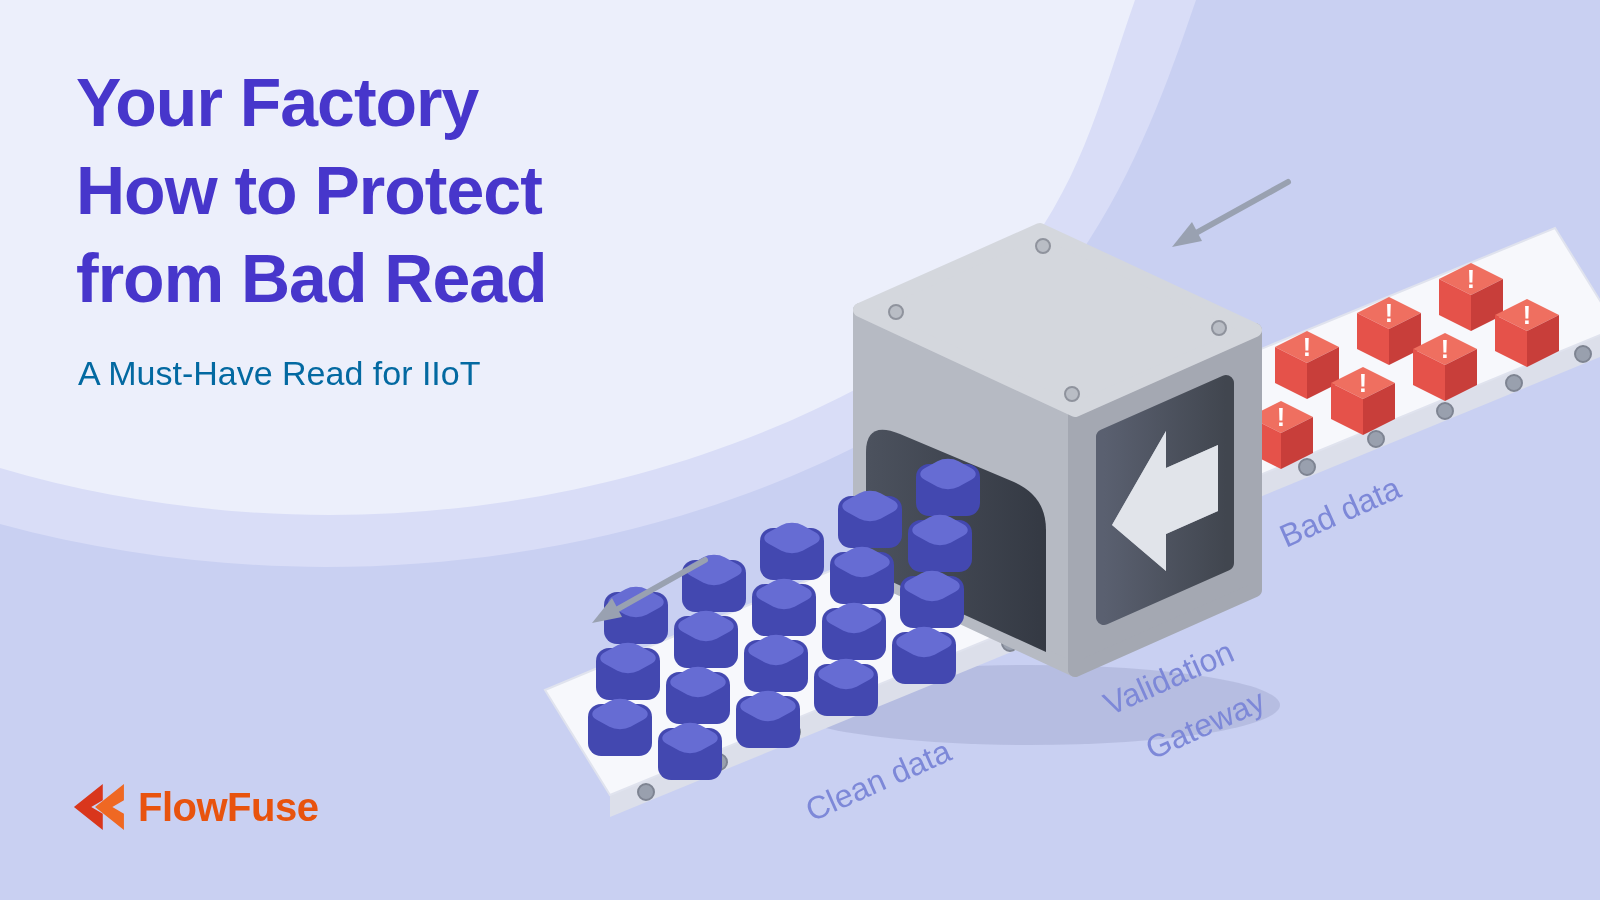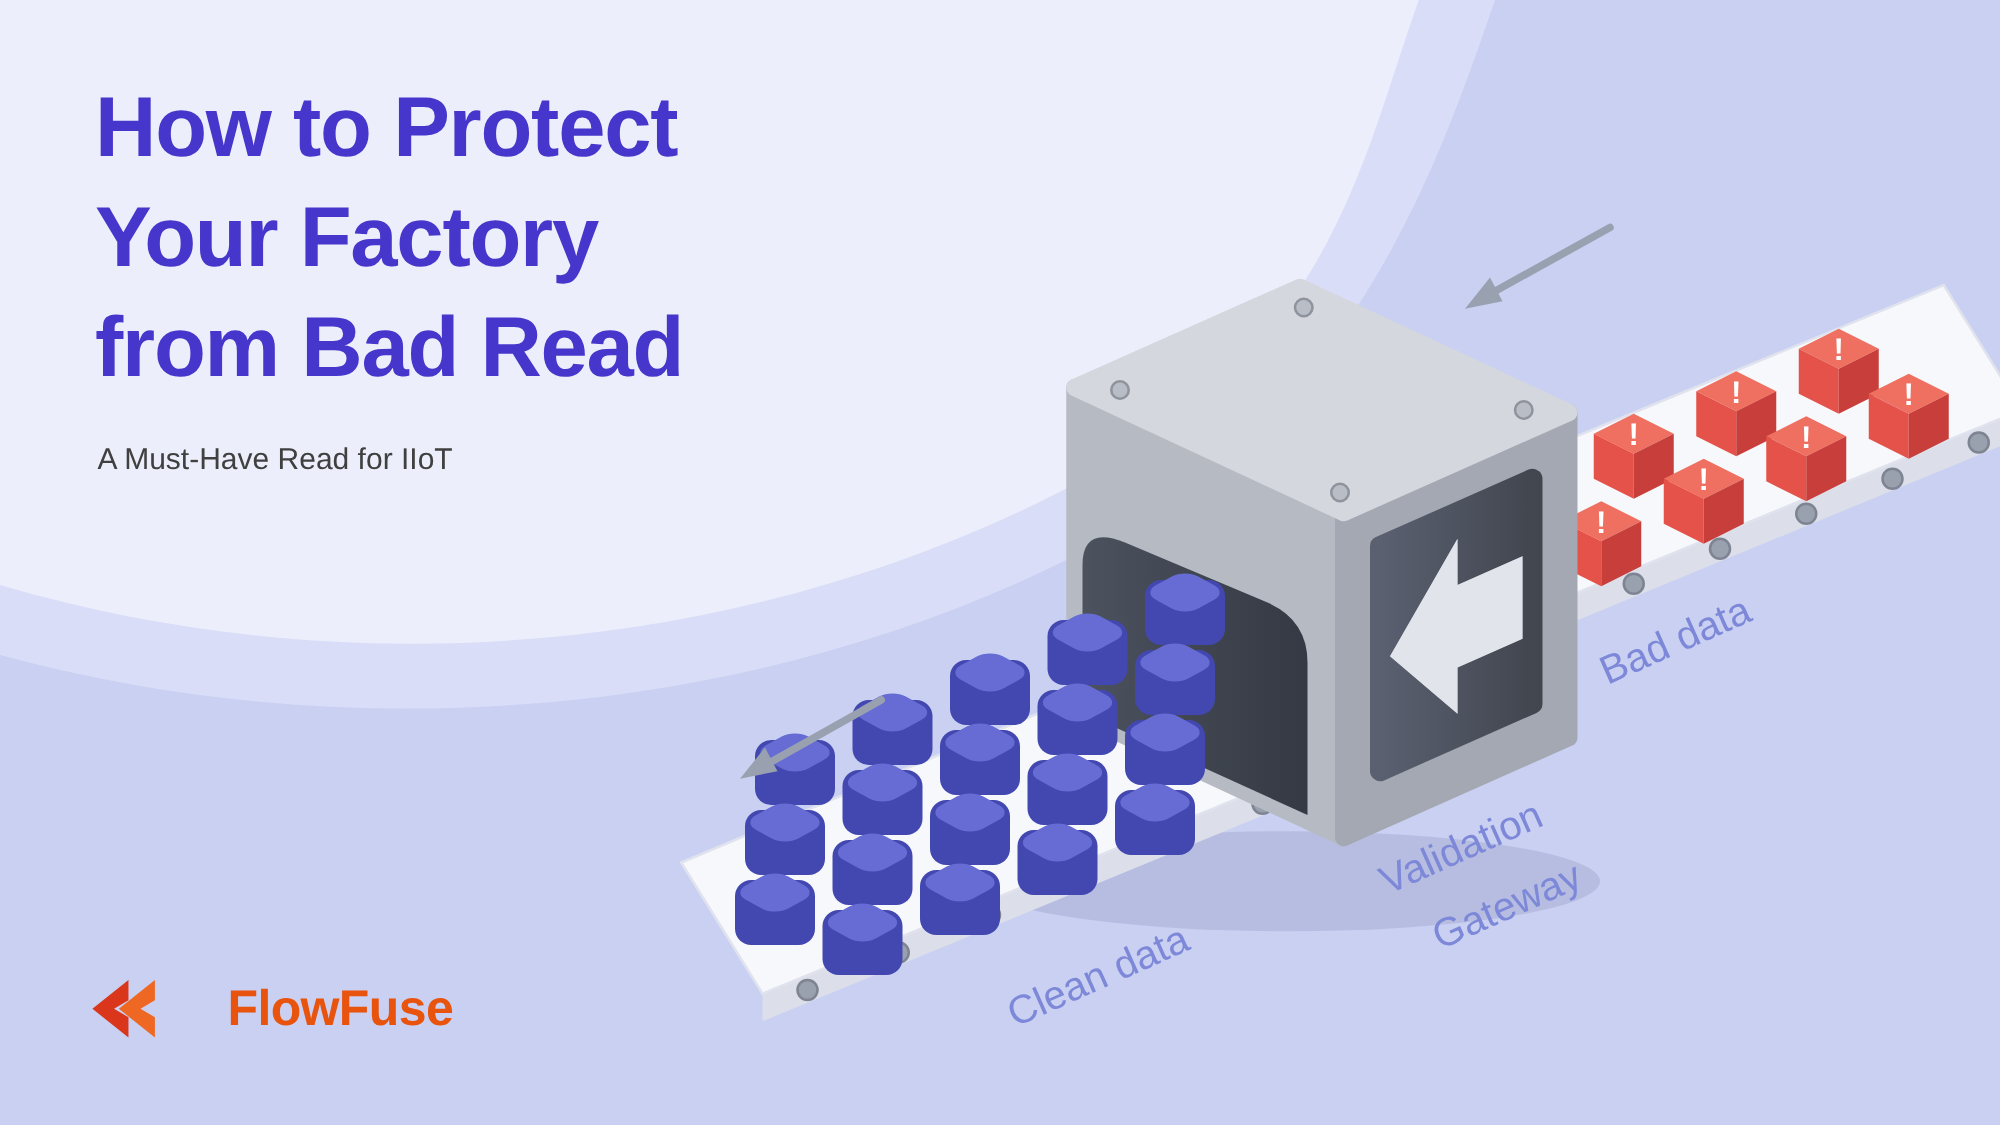--- a/index.html
+++ b/index.html
@@ -8,28 +8,28 @@
     background:#ecEFfb; font-family:"Liberation Sans", sans-serif;
   }
   .scene { position:absolute; left:0; top:0; width:1600px; height:900px; }
   .title {
     position:absolute; left:76px; top:58px;
     font-size:68px; line-height:88px; font-weight:700;
     letter-spacing:-1px; color:#4736cb;
   }
   .subtitle {
     position:absolute; left:78px; top:354px;
-    font-size:24px; font-weight:400; color:#404040;
+    font-size:34px; font-weight:400; color:#0369a1;
   }
   .logo {
     position:absolute; left:70px; top:782px;
     display:flex; align-items:center; gap:14px;
   }
   .logo-text {
-    font-size:40px; font-weight:700; color:#e8530e; letter-spacing:-0.5px;margin-left:44px;
+    font-size:40px; font-weight:700; color:#e8530e; letter-spacing:-0.5px;
   }
   .iso-label {
     font-family:"Liberation Sans", sans-serif;
     font-size:32px; font-weight:500; fill:#7d88d8;
   }
   .warn-glyph {
     font-family:"Liberation Sans", sans-serif;
     font-size:25px; font-weight:700; fill:#ffffff; text-anchor:middle;
   }
 </style>
@@ -159,22 +159,22 @@
       </g>
     </g>
 
     <text class="iso-label" transform="translate(1286,548) rotate(-24)">Bad data</text>
     <text class="iso-label" transform="translate(1110,716) rotate(-24)">Validation</text>
     <text class="iso-label" transform="translate(1152,760) rotate(-24)">Gateway</text>
     <text class="iso-label" transform="translate(812,822) rotate(-24)">Clean data</text>
   </svg>
 
   <div class="title">
+    <div>Your Factory</div>
     <div>How to Protect</div>
-    <div>Your Factory</div>
     <div>from Bad Read</div>
   </div>
   <div class="subtitle">A Must-Have Read for IIoT</div>
 
   <div class="logo">
     <svg width="54" height="50" viewBox="0 0 56 52">
       <polygon points="34,2 4,26 34,50 34,33 22,26 34,19" fill="#d9361c"></polygon>
       <polygon points="56,2 26,26 56,50 56,33 44,26 56,19" fill="#ef6823"></polygon>
     </svg>
     <span class="logo-text">FlowFuse</span>

